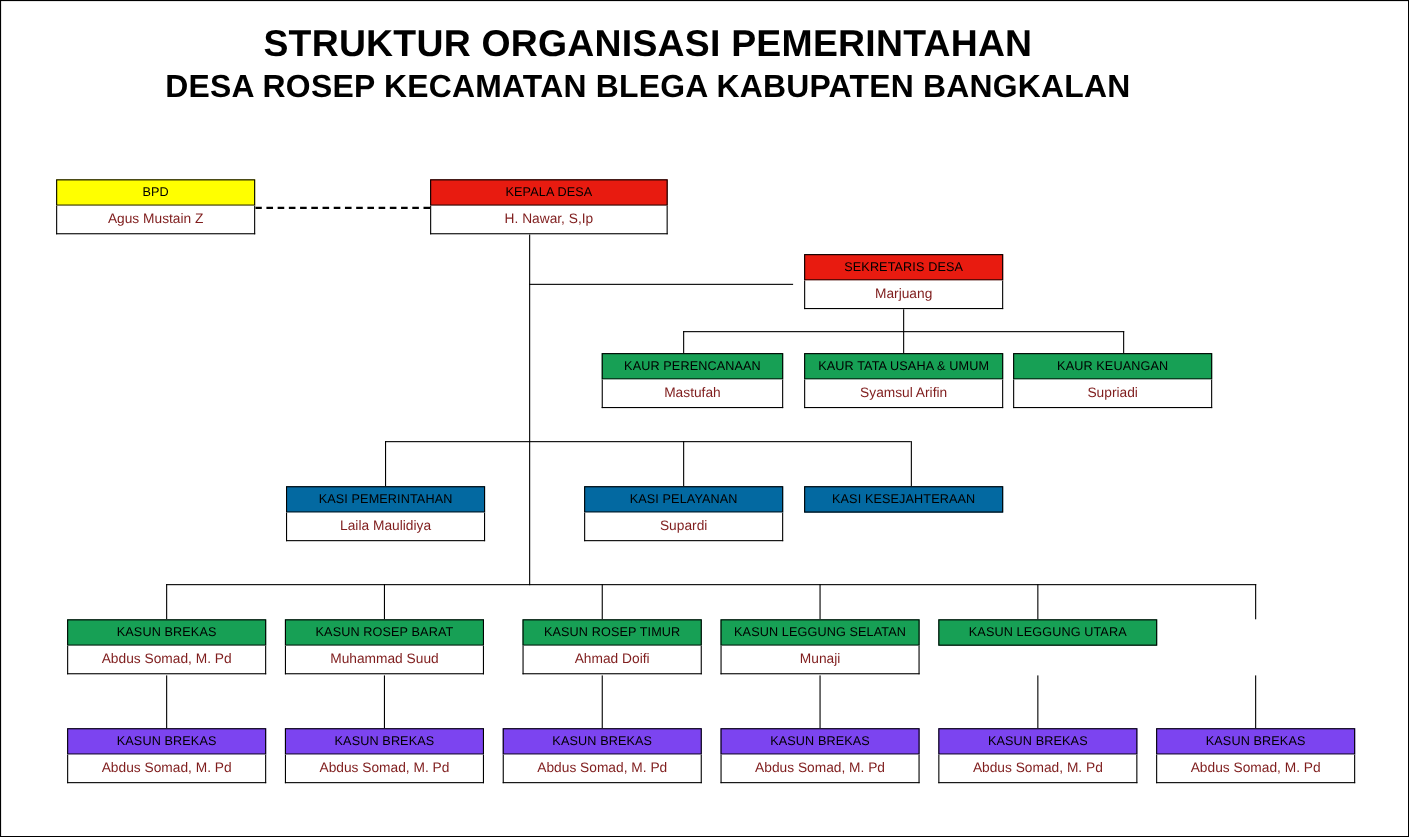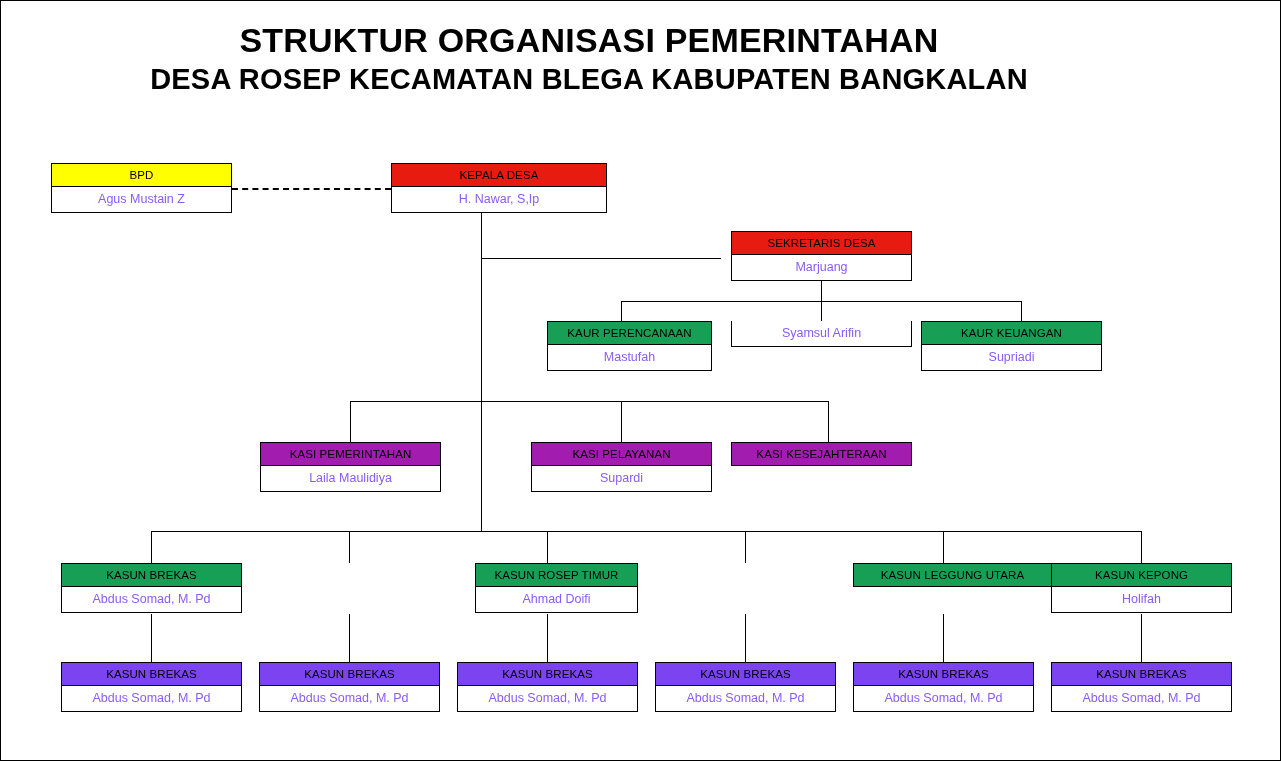--- a/index.html
+++ b/index.html
@@ -67,30 +67,30 @@
     overflow: hidden;
   }
   .node-name {
     box-sizing: border-box;
     border: 1px solid #000000;
     border-top: none;
     height: 26px;
     line-height: 24px;
     text-align: center;
     font-size: 12.5px;
-    color: #8b5cf6;
+    color: #7f1d1d;
     background: #ffffff;
     white-space: nowrap;
     overflow: hidden;
   }
 
   .head-yellow { background: #ffff00; }
   .head-red    { background: #e81b10; }
   .head-green  { background: #17a055; }
-  .head-orange { background: #a21caf; }
+  .head-orange { background: #0369a1; }
   .head-purple { background: #7c44f0; }
 
   
   .ln {
     position: absolute;
     background: #000000;
     z-index: 1;
   }
   .ln-v { width: 1px; }
   .ln-h { height: 1px; }
@@ -162,20 +162,21 @@
     <div class="node-head head-red">SEKRETARIS DESA</div>
     <div class="node-name">Marjuang</div>
   </div>
 
   <div class="node" style="left:530px; top:320px; width:181px;padding-left:16px;">
     <div class="node-head head-green">KAUR PERENCANAAN</div>
     <div class="node-name">Mastufah</div>
   </div>
 
   <div class="node" style="left:730px; top:320px; width:181px;">
+    <div class="node-head head-green">KAUR TATA USAHA &amp; UMUM</div>
     <div class="node-name">Syamsul Arifin</div>
   </div>
 
   <div class="node" style="left:920px; top:320px; width:181px;">
     <div class="node-head head-green">KAUR KEUANGAN</div>
     <div class="node-name">Supriadi</div>
   </div>
 
   <div class="node" style="left:259px; top:441px; width:181px;">
     <div class="node-head head-orange">KASI PEMERINTAHAN</div>
@@ -189,35 +190,39 @@
 
   <div class="node" style="left:730px; top:441px; width:181px;">
     <div class="node-head head-orange">KASI KESEJAHTERAAN</div>
   </div>
 
   <div class="node" style="left:60px; top:562px; width:181px;">
     <div class="node-head head-green">KASUN BREKAS</div>
     <div class="node-name">Abdus Somad, M. Pd</div>
   </div>
 
+  <div class="node" style="left:258px; top:562px; width:181px;">
+    <div class="node-head head-green">KASUN ROSEP BARAT</div>
+    <div class="node-name">Muhammad Suud</div>
+  </div>
 
   <div class="node" style="left:456px; top:562px; width:181px;padding-left:18px;">
     <div class="node-head head-green">KASUN ROSEP TIMUR</div>
     <div class="node-name">Ahmad Doifi</div>
   </div>
 
+  <div class="node" style="left:654px; top:562px; width:181px;">
+    <div class="node-head head-green">KASUN LEGGUNG SELATAN</div>
+    <div class="node-name">Munaji</div>
+  </div>
 
   <div class="node" style="left:852px; top:562px; width:199px;">
     <div class="node-head head-green">KASUN LEGGUNG UTARA</div>
   </div>
 
-  <div class="node" style="left:1050px; top:562px; width:181px;">
-    <div class="node-head head-green">KASUN KEPONG</div>
-    <div class="node-name">Holifah</div>
-  </div>
 
   <div class="node" style="left:60px; top:661px; width:181px;">
     <div class="node-head head-purple">KASUN BREKAS</div>
     <div class="node-name">Abdus Somad, M. Pd</div>
   </div>
 
   <div class="node" style="left:258px; top:661px; width:181px;">
     <div class="node-head head-purple">KASUN BREKAS</div>
     <div class="node-name">Abdus Somad, M. Pd</div>
   </div>

